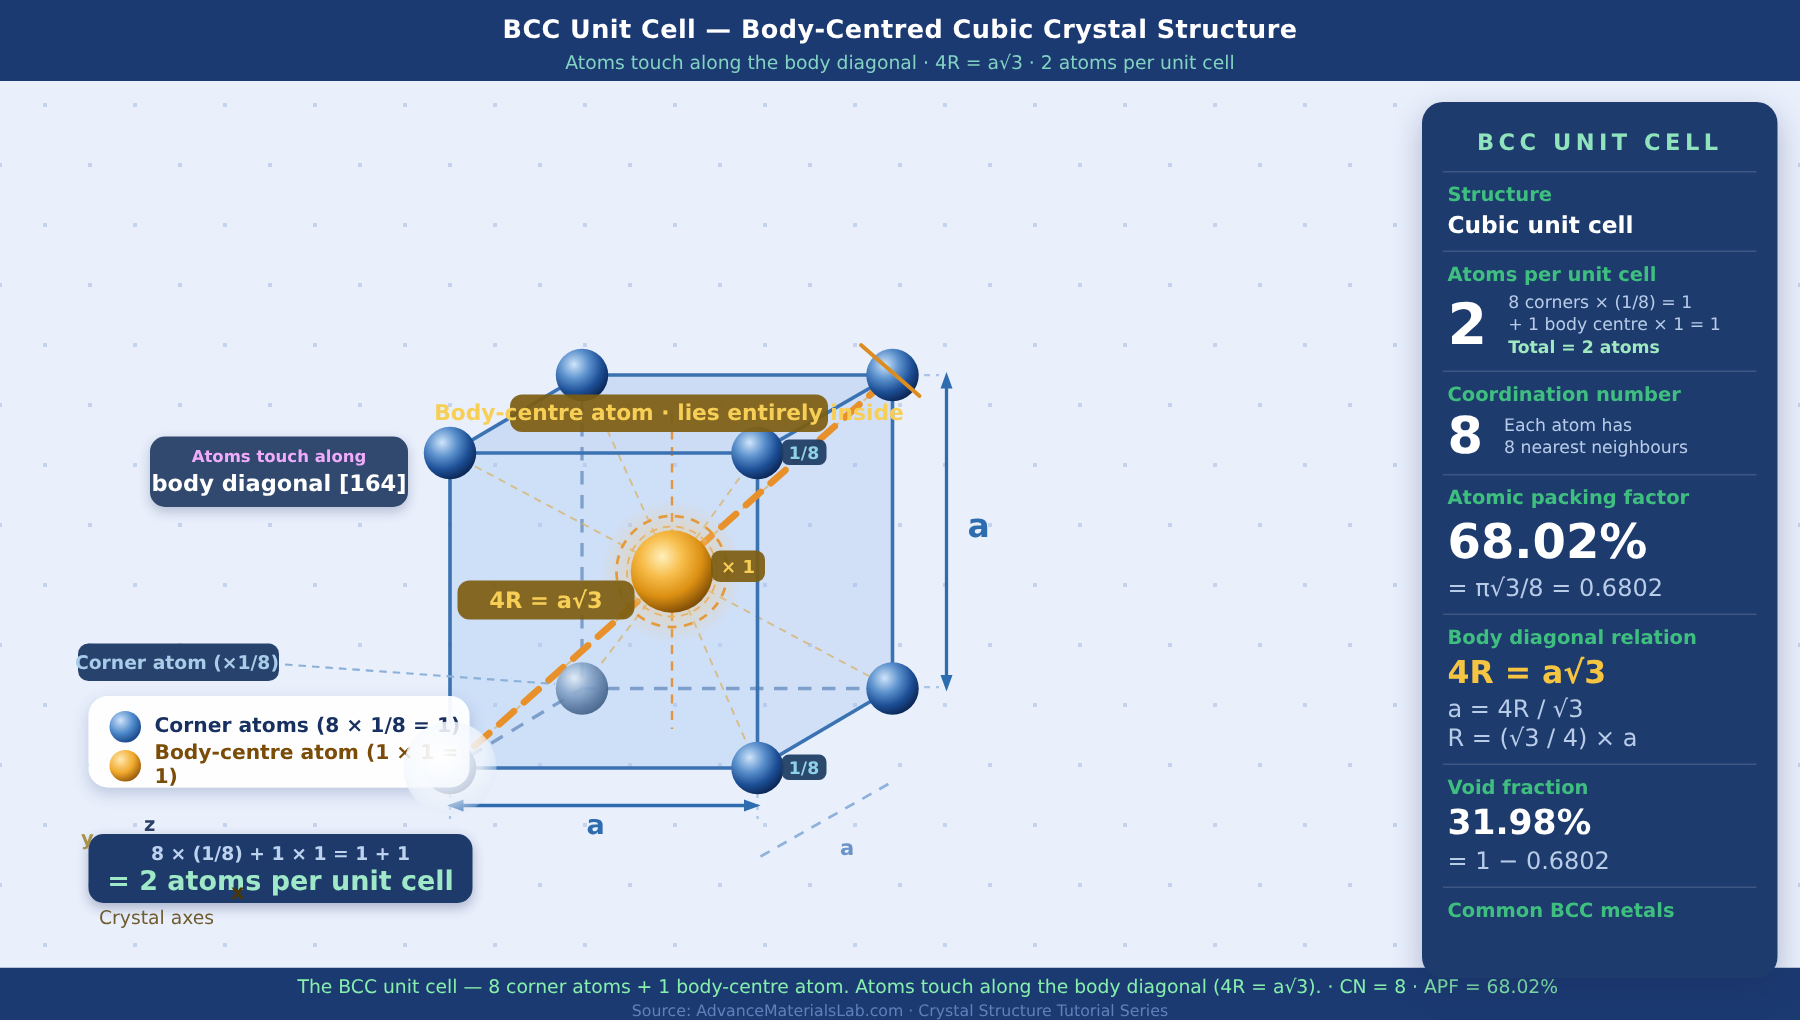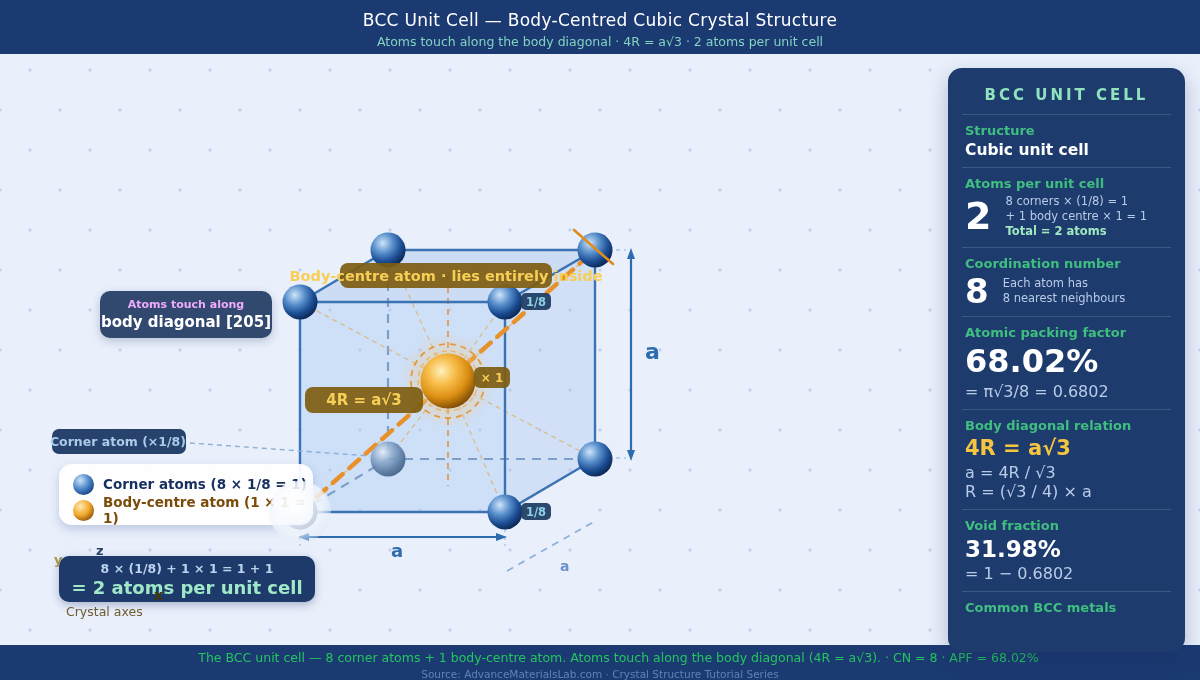--- a/index.html
+++ b/index.html
@@ -1,24 +1,24 @@
 <!DOCTYPE html>
 <html><head>
 <meta charset="utf-8">
 <style>
   * { box-sizing: border-box; margin: 0; padding: 0; }
   html,body { width:1200px; height:680px; overflow:hidden; }
   body { font-family:"DejaVu Sans","Liberation Sans",sans-serif; background:#e9effb; }
 
   
   .header { height:54px; background:#1c3a72; text-align:center; padding-top:10px; }
-  .header .title { color:#ffffff; font-size:17px; font-weight:normal; letter-spacing:.3px; }
+  .header .title { color:#ffffff; font-size:17px; font-weight:bold; letter-spacing:.3px; }
   .header .subtitle { color:#82d3c1; font-size:12.5px; margin-top:4px; }
   .footer { height:35px; background:#1c3a72; text-align:center; padding-top:5px; }
-  .footer .line1 { color:#22c55e; font-size:12.5px;padding-left:37px; }
+  .footer .line1 { color:#86efac; font-size:12.5px;padding-left:37px; }
   .footer .line2 { color:#5f80ba; font-size:10.5px; margin-top:3px; }
 
   
   .canvas { position:relative; height:591px; background-color:#e9effb;
     background-image:
       radial-gradient(circle, rgba(140,165,215,.38) 1.5px, transparent 1.7px),
       radial-gradient(circle, rgba(140,165,215,.38) 1.5px, transparent 1.7px);
     background-size:60px 80px, 60px 80px;
     background-position:30px 16px, 60px 56px; }
   .diagram-svg { position:absolute; left:0; top:0; z-index:1; }
@@ -203,21 +203,21 @@
 
     <line x1="574" y1="230" x2="613" y2="264" stroke="#dd8d1f" stroke-width="2.6" stroke-linecap="round"></line>
   </svg>
 
   <div class="abs pill gold-pill" style="left:340px; top:209px; width:212px; height:25px; font-size:14.5px;">
     <span>Body-centre atom · lies entirely inside</span>
   </div>
 
   <div class="abs touch-box">
     <div class="l1">Atoms touch along</div>
-    <div class="l2">body diagonal [205]</div>
+    <div class="l2">body diagonal [164]</div>
   </div>
 
   <div class="abs pill gold-pill" style="left:305px; top:333px; width:118px; height:26px; font-size:15px;">
     <span>4R = a√3</span>
   </div>
 
   <div class="abs pill gold-pill" style="left:474px; top:313px; width:36px; height:21px; font-size:12px; border-radius:6px;">
     <span>× 1</span>
   </div>
 

